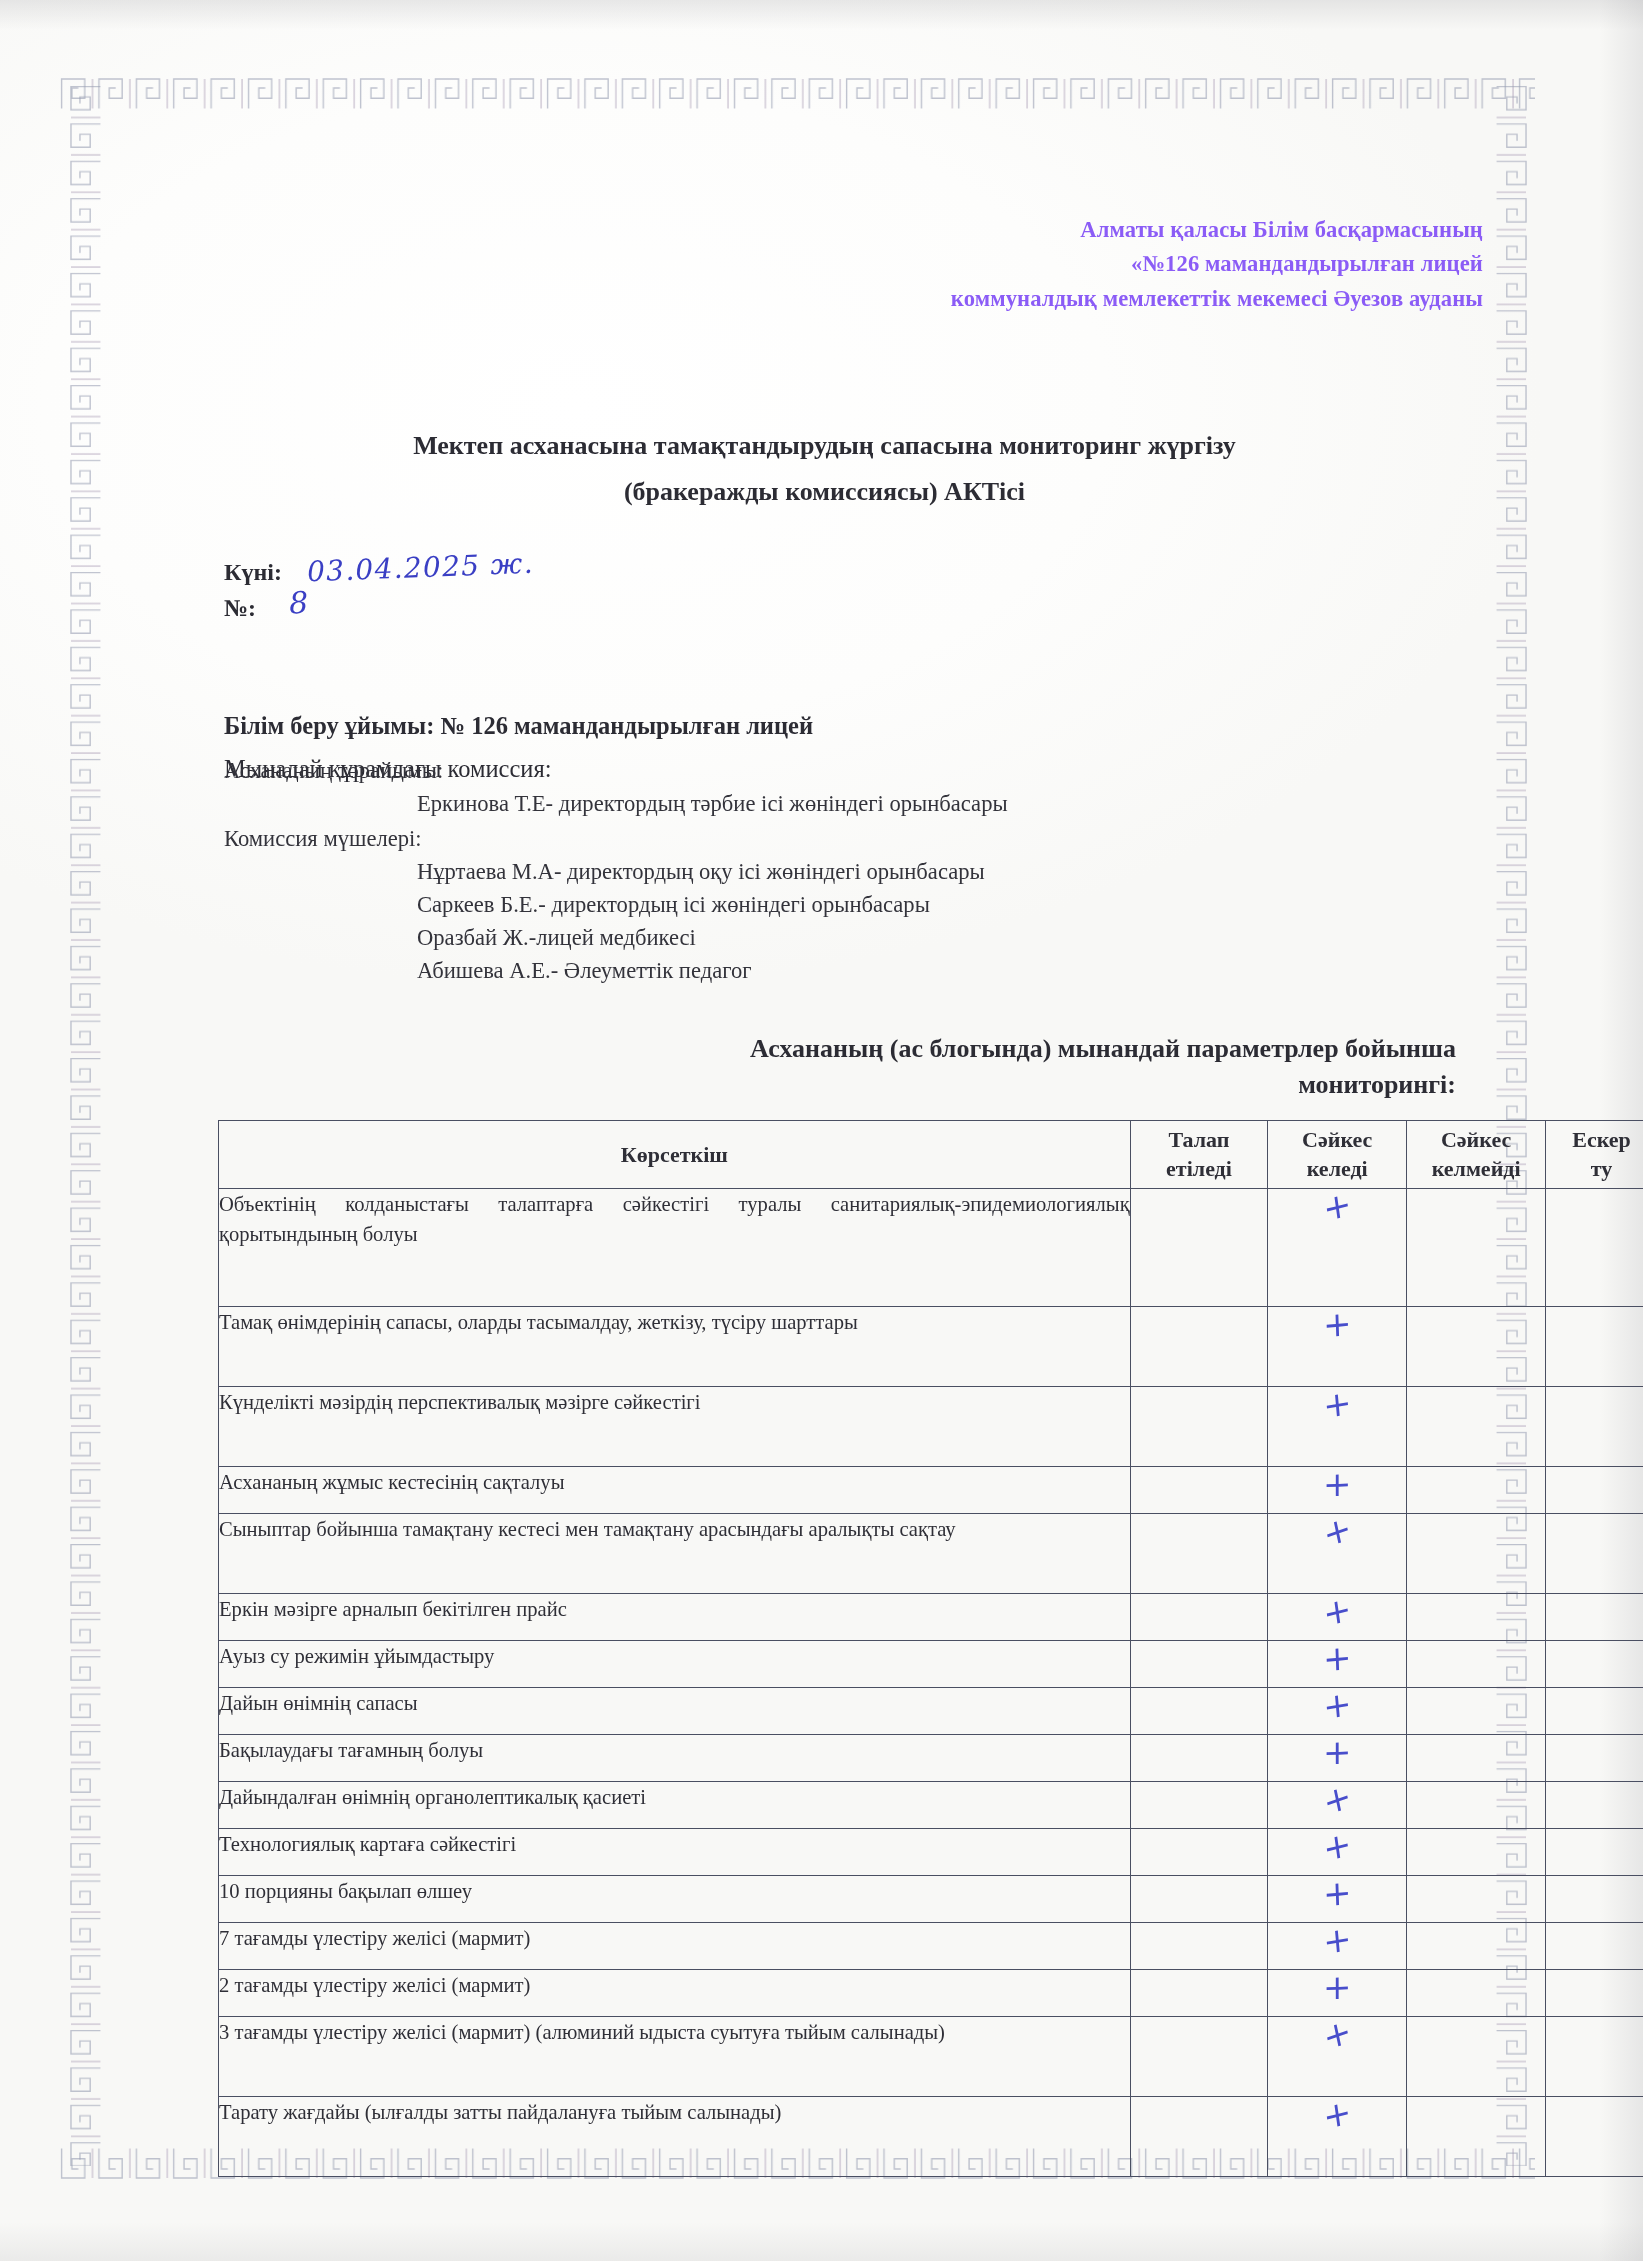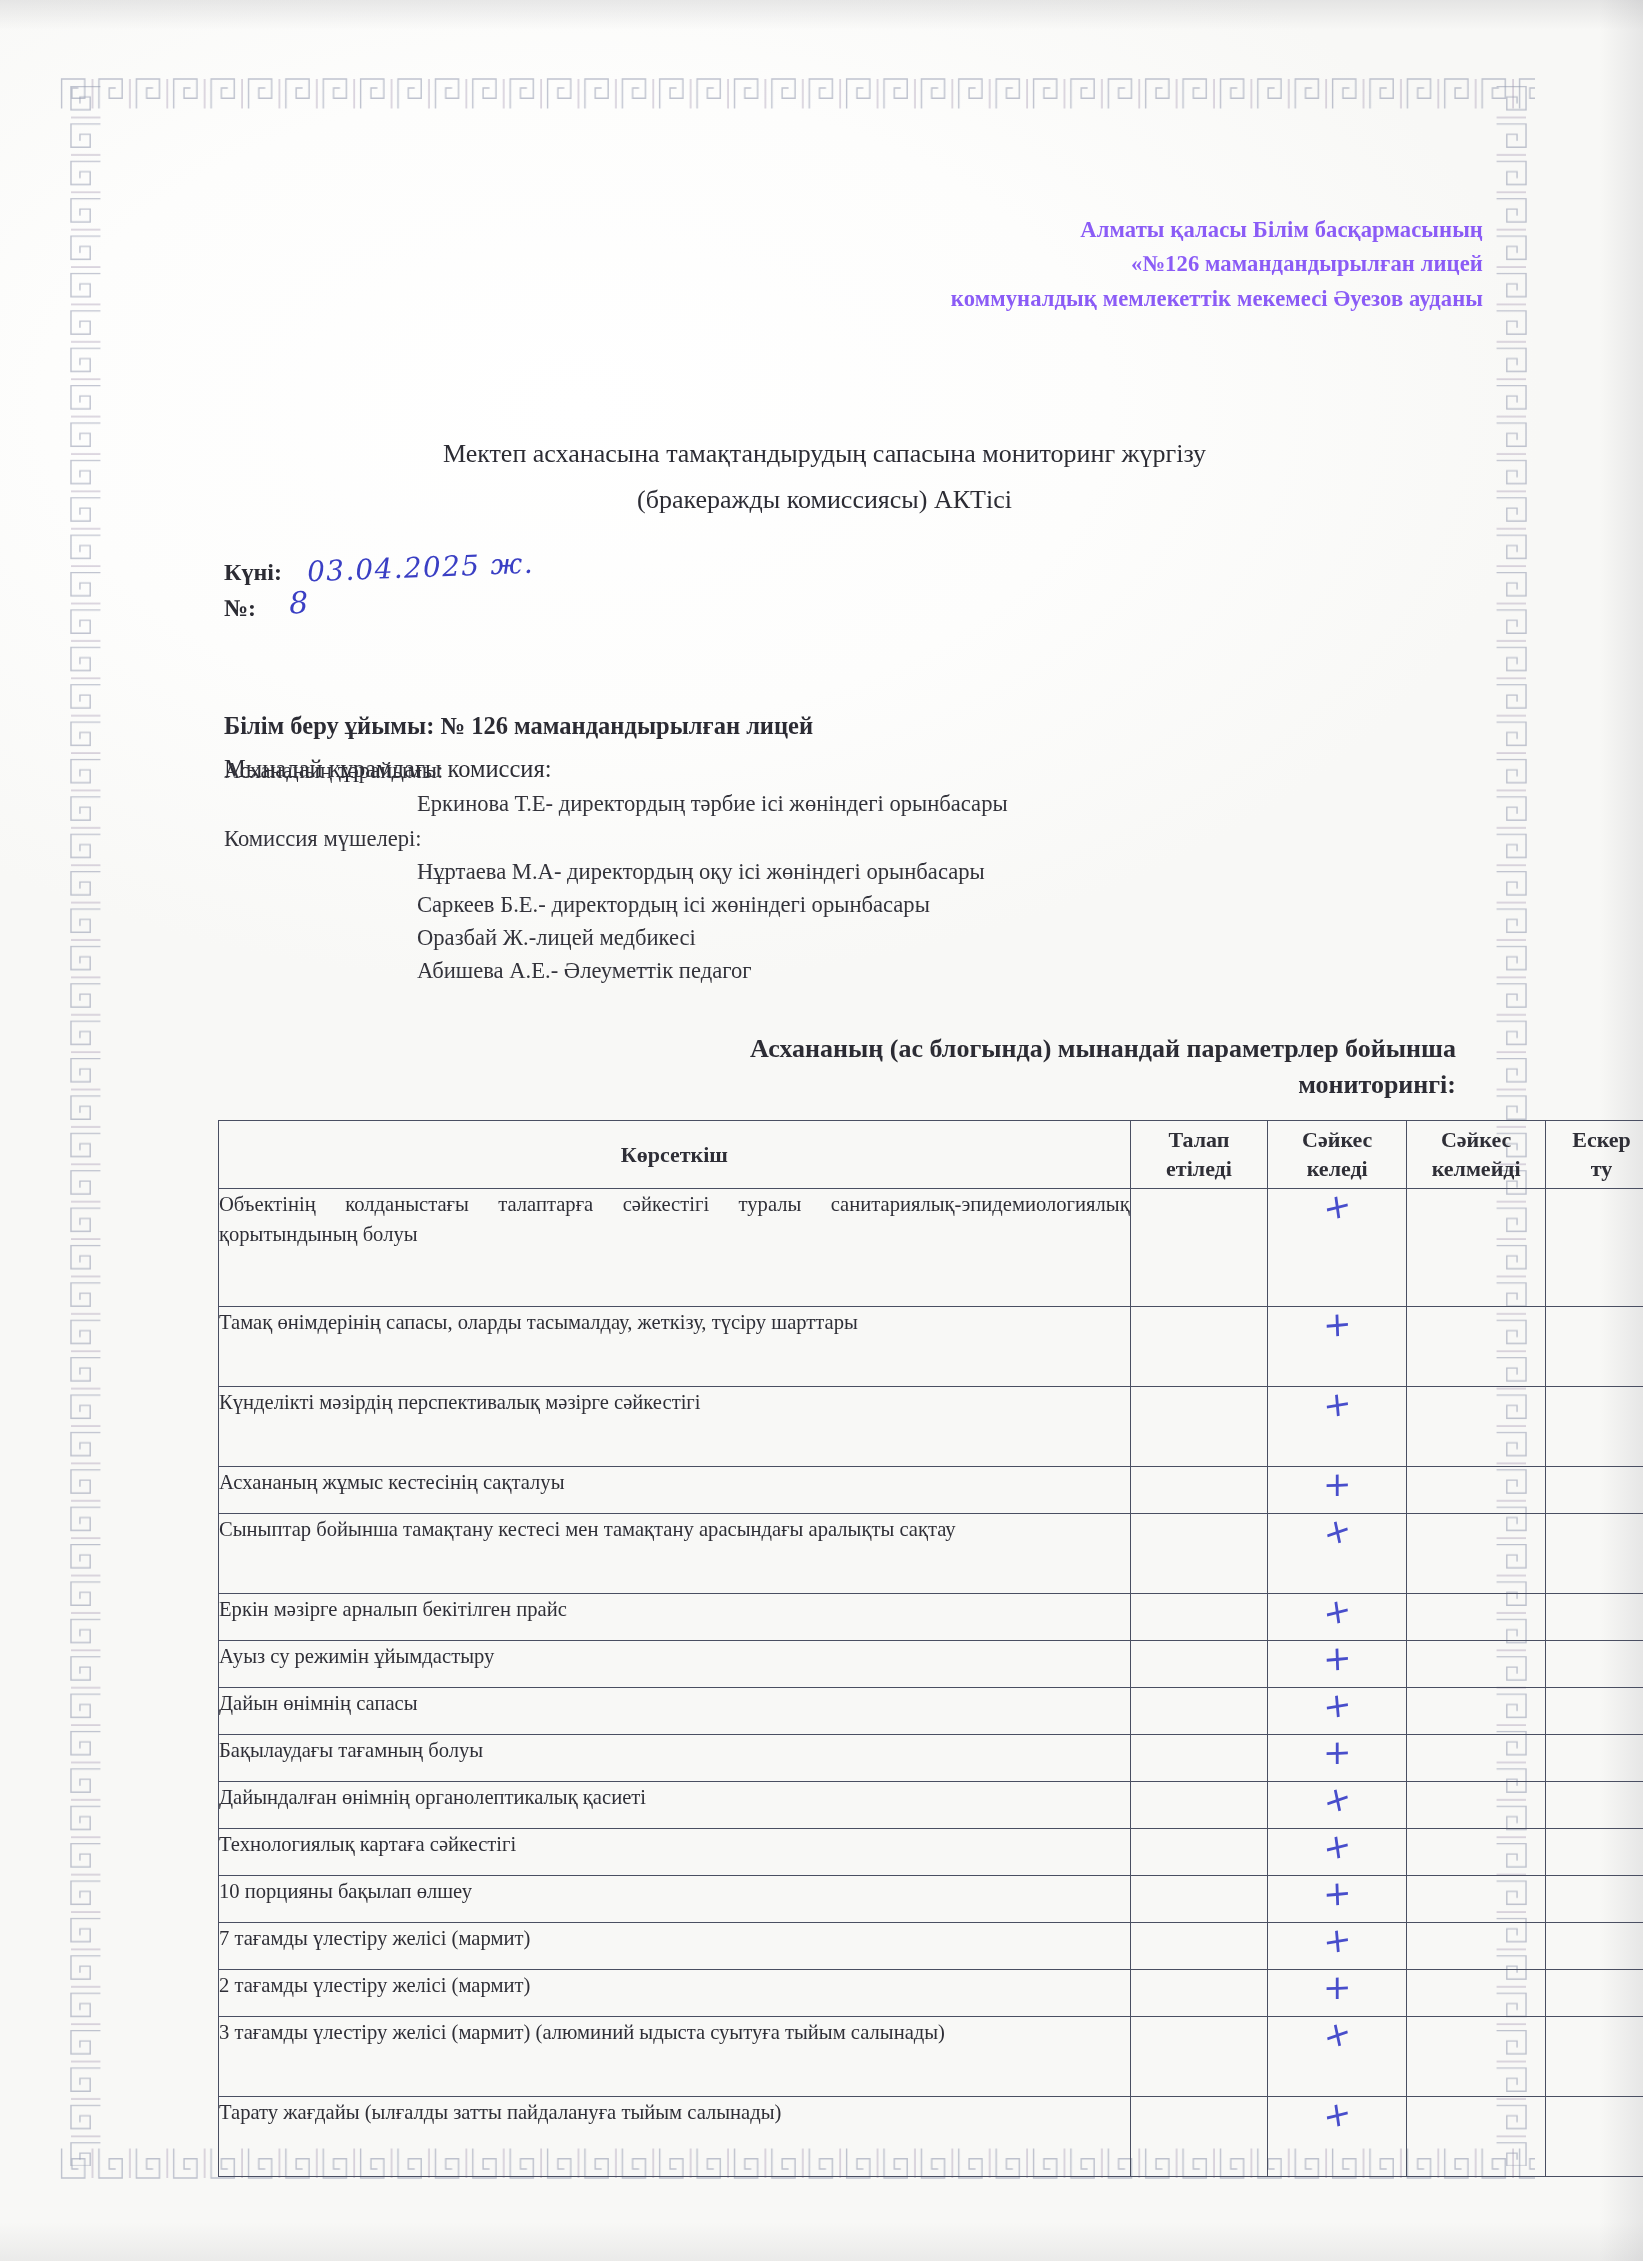--- a/index.html
+++ b/index.html
@@ -77,25 +77,24 @@
   }
   #letterhead div { white-space: nowrap; }
 
   
   #doc-title {
     position: absolute;
     left: 193px;
     top: 425px;
     width: 1263px;
     text-align: center;
-    font-weight: normal;
+    font-weight: bold;
     font-size: 26px;
     line-height: 1.62;
     color: #2c2c34;
-    margin-top: 8px;
   }
   #doc-title .line2 { margin-top: 3.9px; }
 
   
   #meta {
     position: absolute;
     left: 224px;
     top: 553px;
     width: 1160px;
   }

